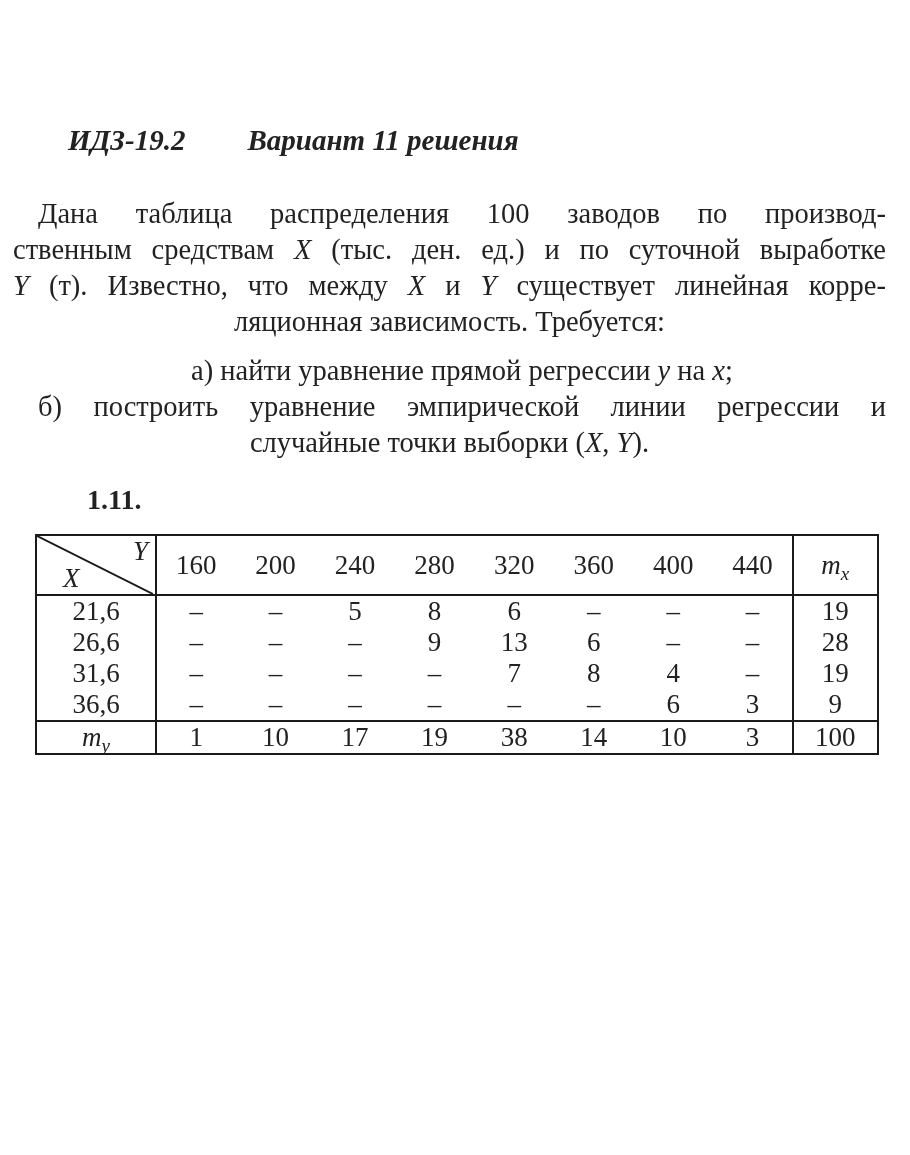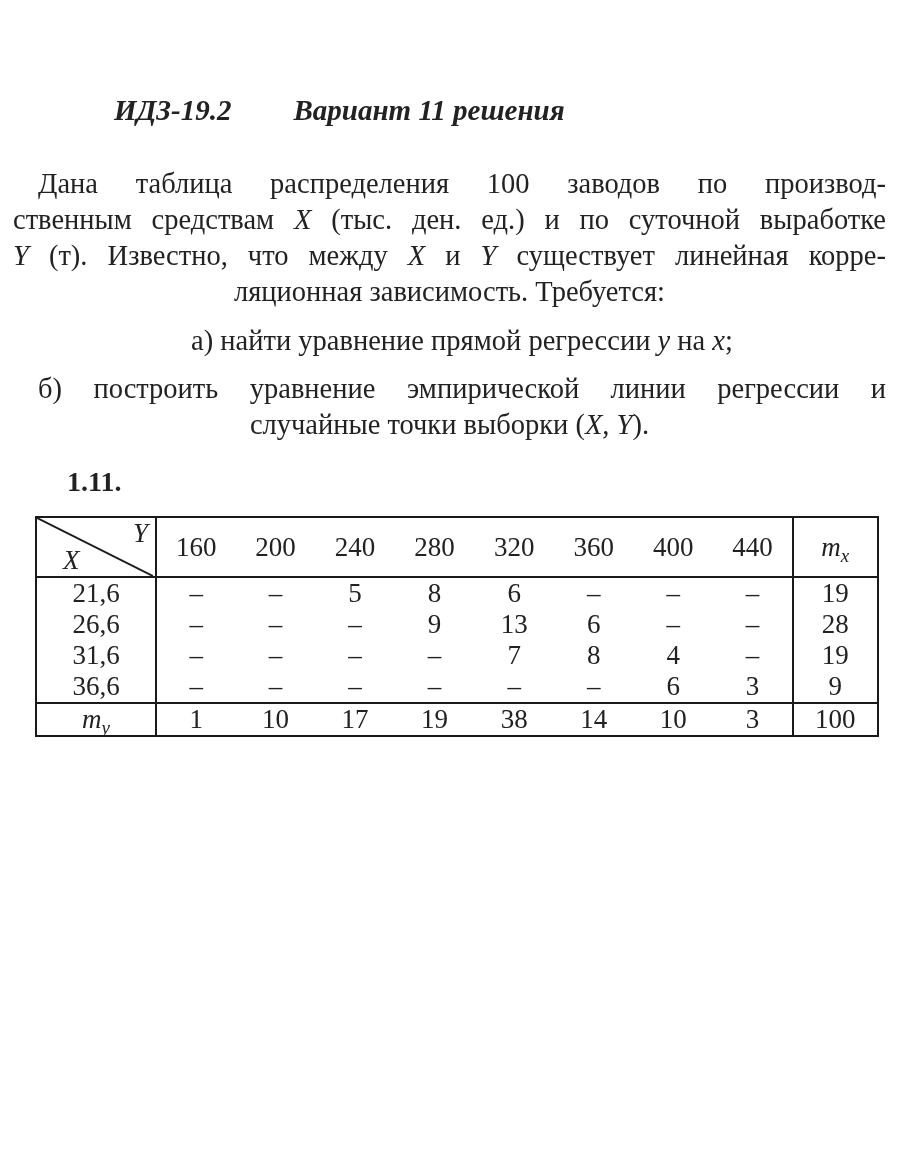--- a/index.html
+++ b/index.html
@@ -8,48 +8,48 @@
     position: relative;
     width: 910px;
     height: 1155px;
     background: #ffffff;
     color: #222222;
     font-family: "Liberation Serif", "DejaVu Serif", serif;
     overflow: hidden;
   }
   
   .title-row {
-    padding-top: 90px;
-    margin-left: 114px;
+    padding-top: 120px;
+    margin-left: 68px;
     font-size: 29px;
     font-weight: bold;
     font-style: italic;
     line-height: 40px;
     white-space: nowrap;
   }
   .title-right { margin-left: 62px; }
 
   
   .textblock {
     margin-left: 13px;
     width: 873px;
     font-size: 28.5px;
     line-height: 36px;
   }
   .p1 { margin-top: 36px; }
   .item-a { margin-top: 13px; }
-  .item-b { margin-top: 12px; }
+  .item-b { }
   .line { text-align: center; }
   .just { text-align: justify; text-align-last: justify; }
   .indent { text-indent: 25px; }
   .iv { font-style: italic; }
 
   
   .section-label {
-    margin: 21px 0 0 67px;
+    margin: 21px 0 0 87px;
     font-size: 28px;
     font-weight: bold;
     line-height: 36px;
   }
 
   
   table.dist {
     border-collapse: collapse;
     table-layout: fixed;
     margin: 16px 0 0 35px;

